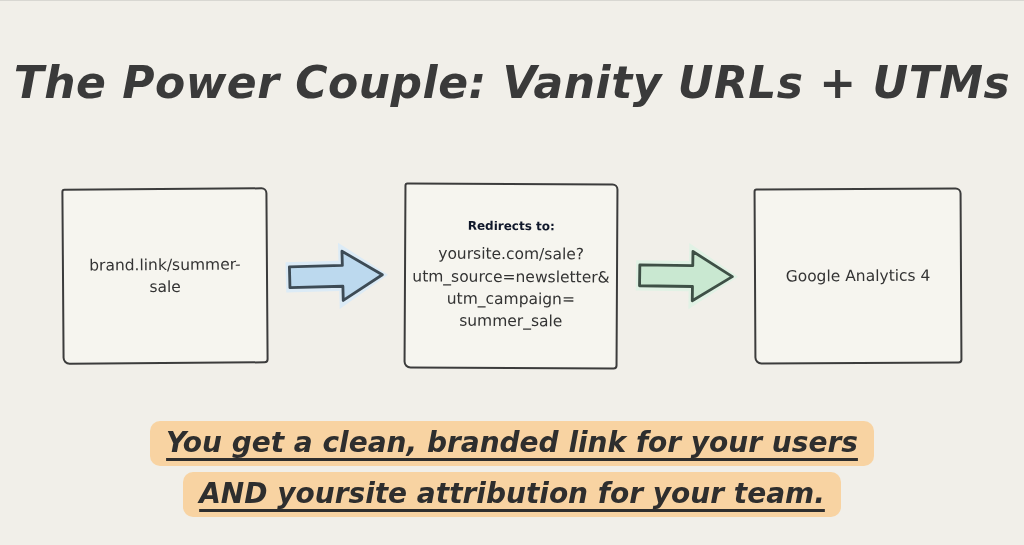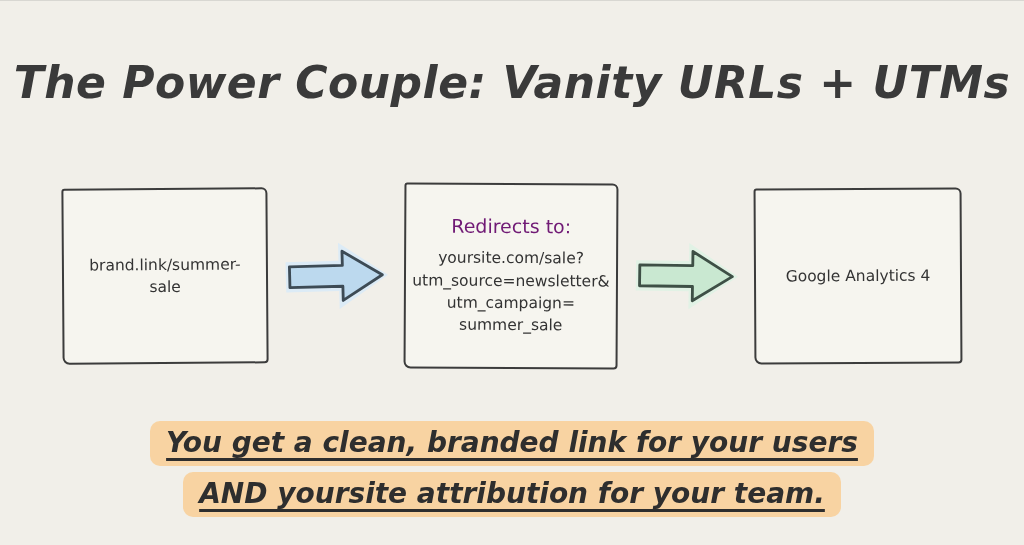--- a/index.html
+++ b/index.html
@@ -49,24 +49,24 @@
     justify-content: center;
     align-items: center;
     text-align: center;
     box-sizing: border-box;
     padding: 10px 12px;
   }
   .box1 { width: 206px; height: 176px; transform: rotate(-0.4deg); }
   .box2 { width: 214px; height: 186px; transform: rotate(0.3deg); }
   .box3 { width: 208px; height: 176px; transform: rotate(-0.3deg); }
   .box-heading {
-    font-weight: 400;
-    font-size: 19px;
+    font-weight: 700;
+    font-size: 12px;
     margin-bottom: 14px;
-    color: #701a75;
+    color: #0f172a;
   }
   .box2 .box-heading { margin-bottom: 10px; }
   .box-line {
     font-size: 15.5px;
     line-height: 1.45;
     color: #333333;
   }
   .arrow {
     width: 104px;
     height: 74px;

